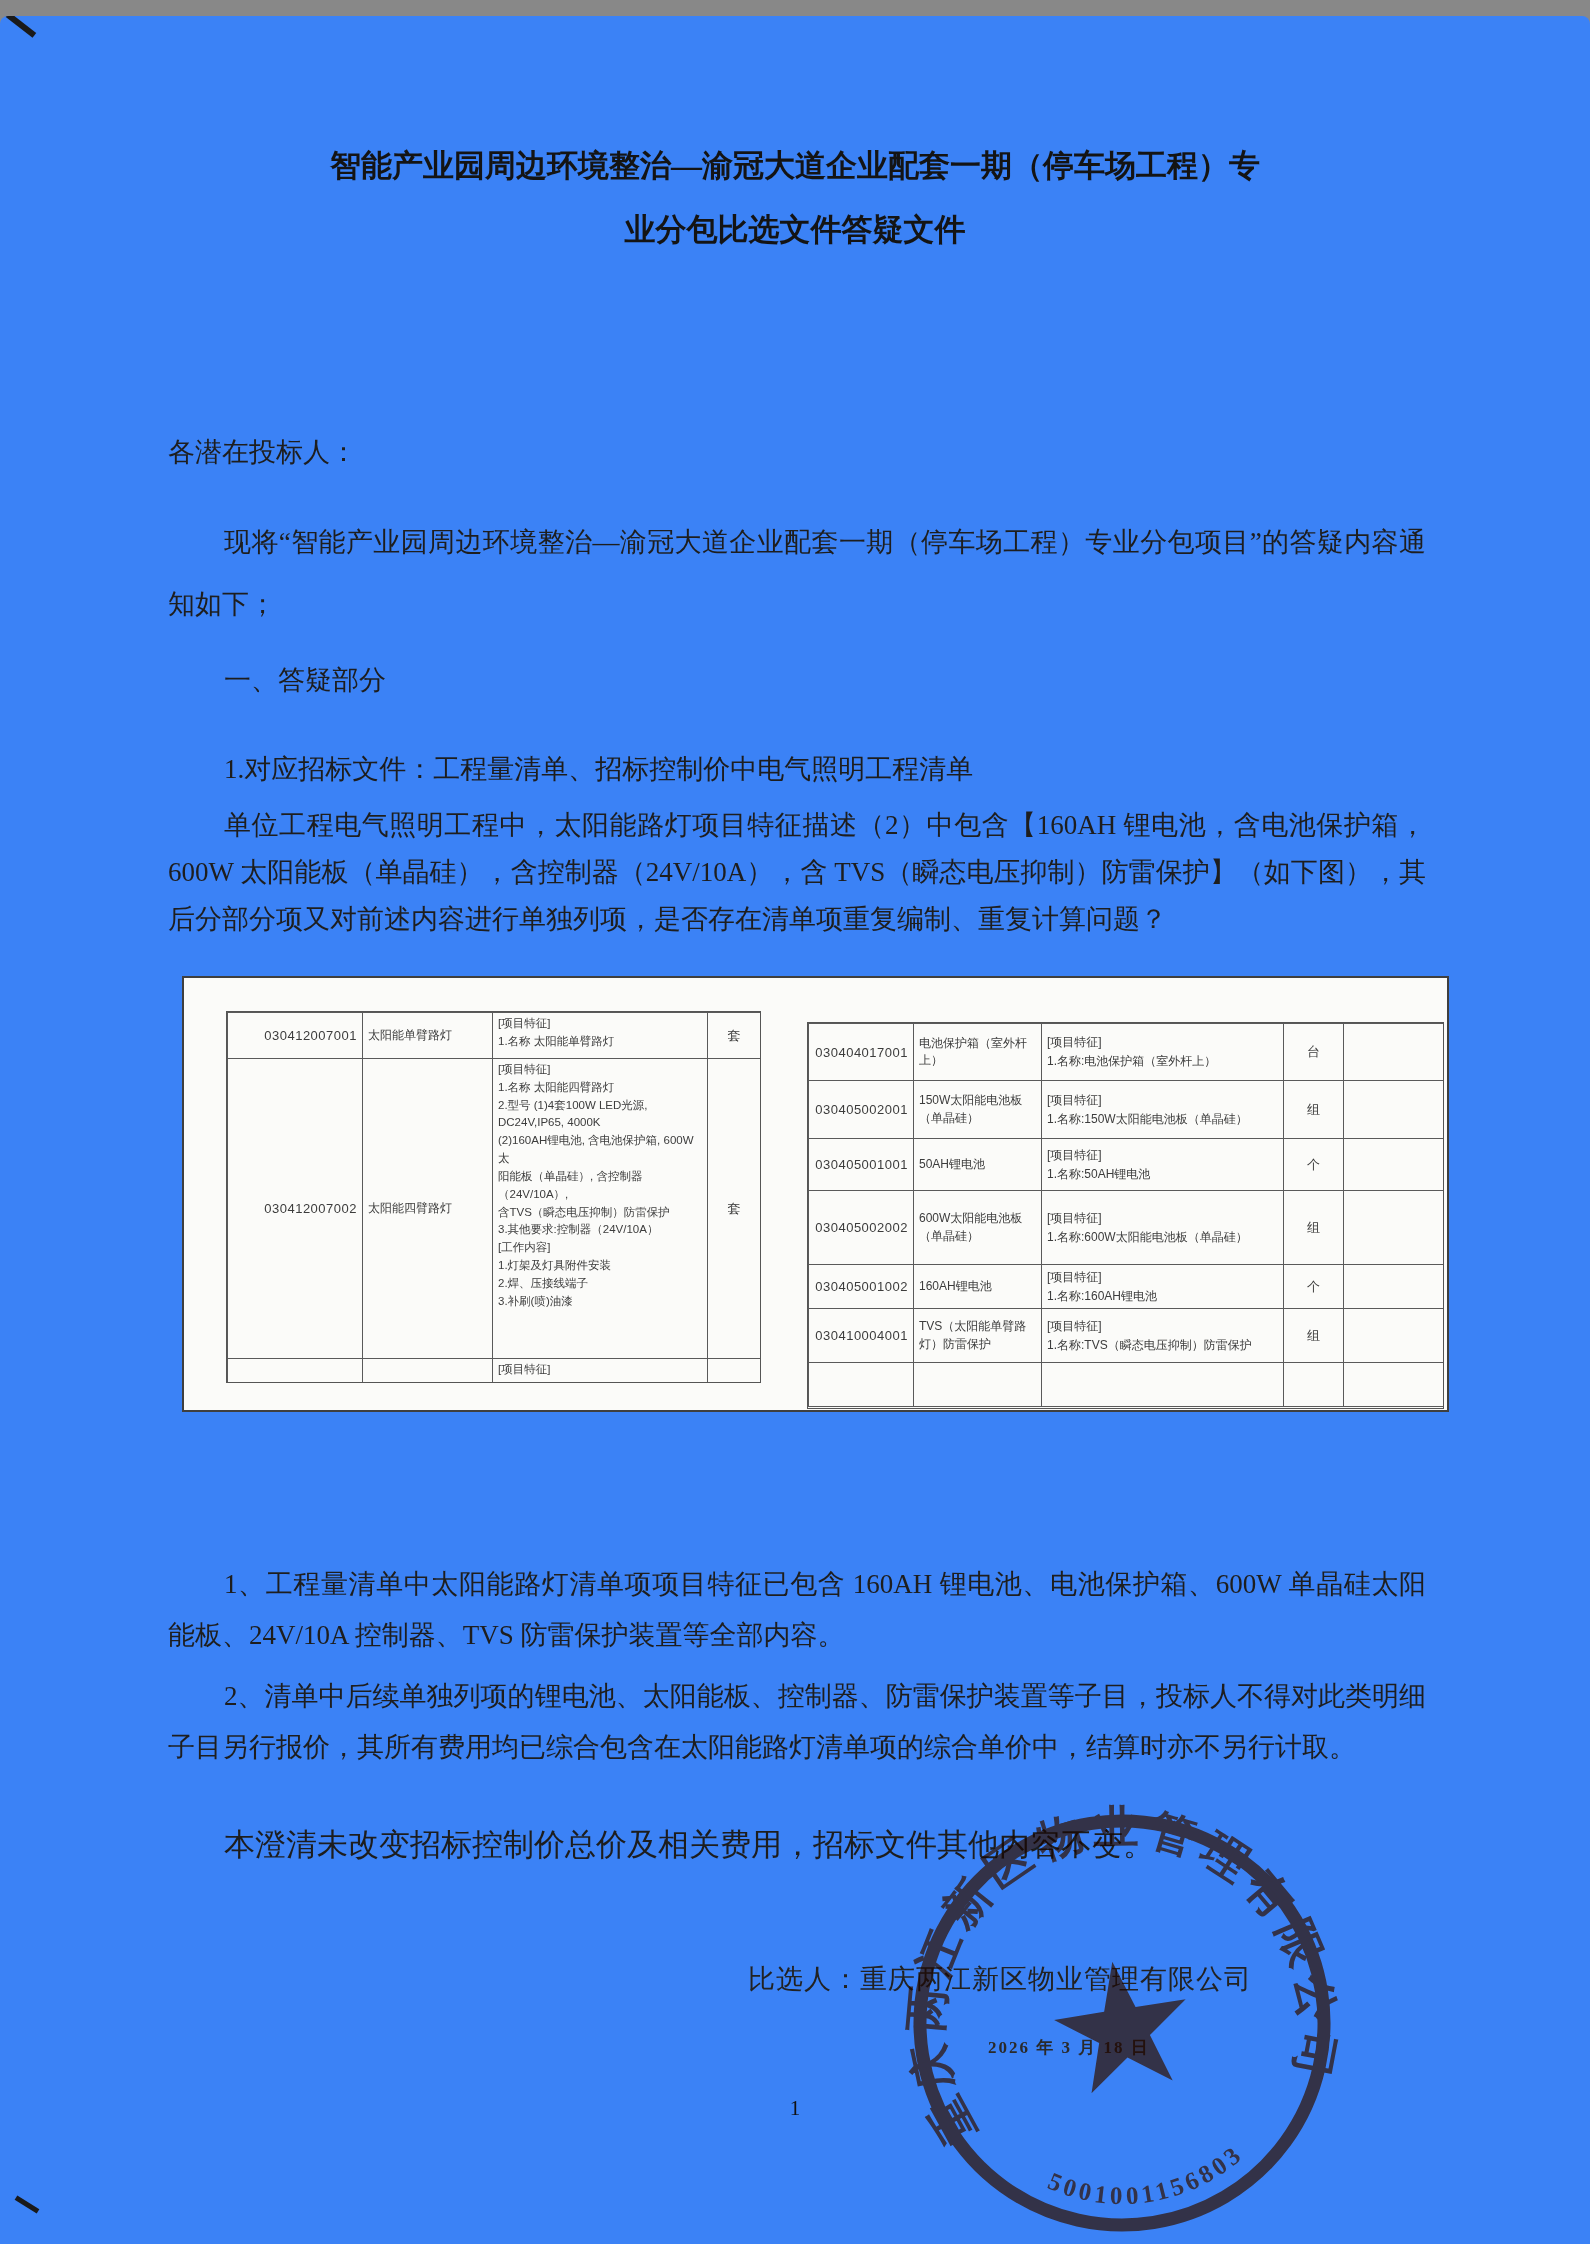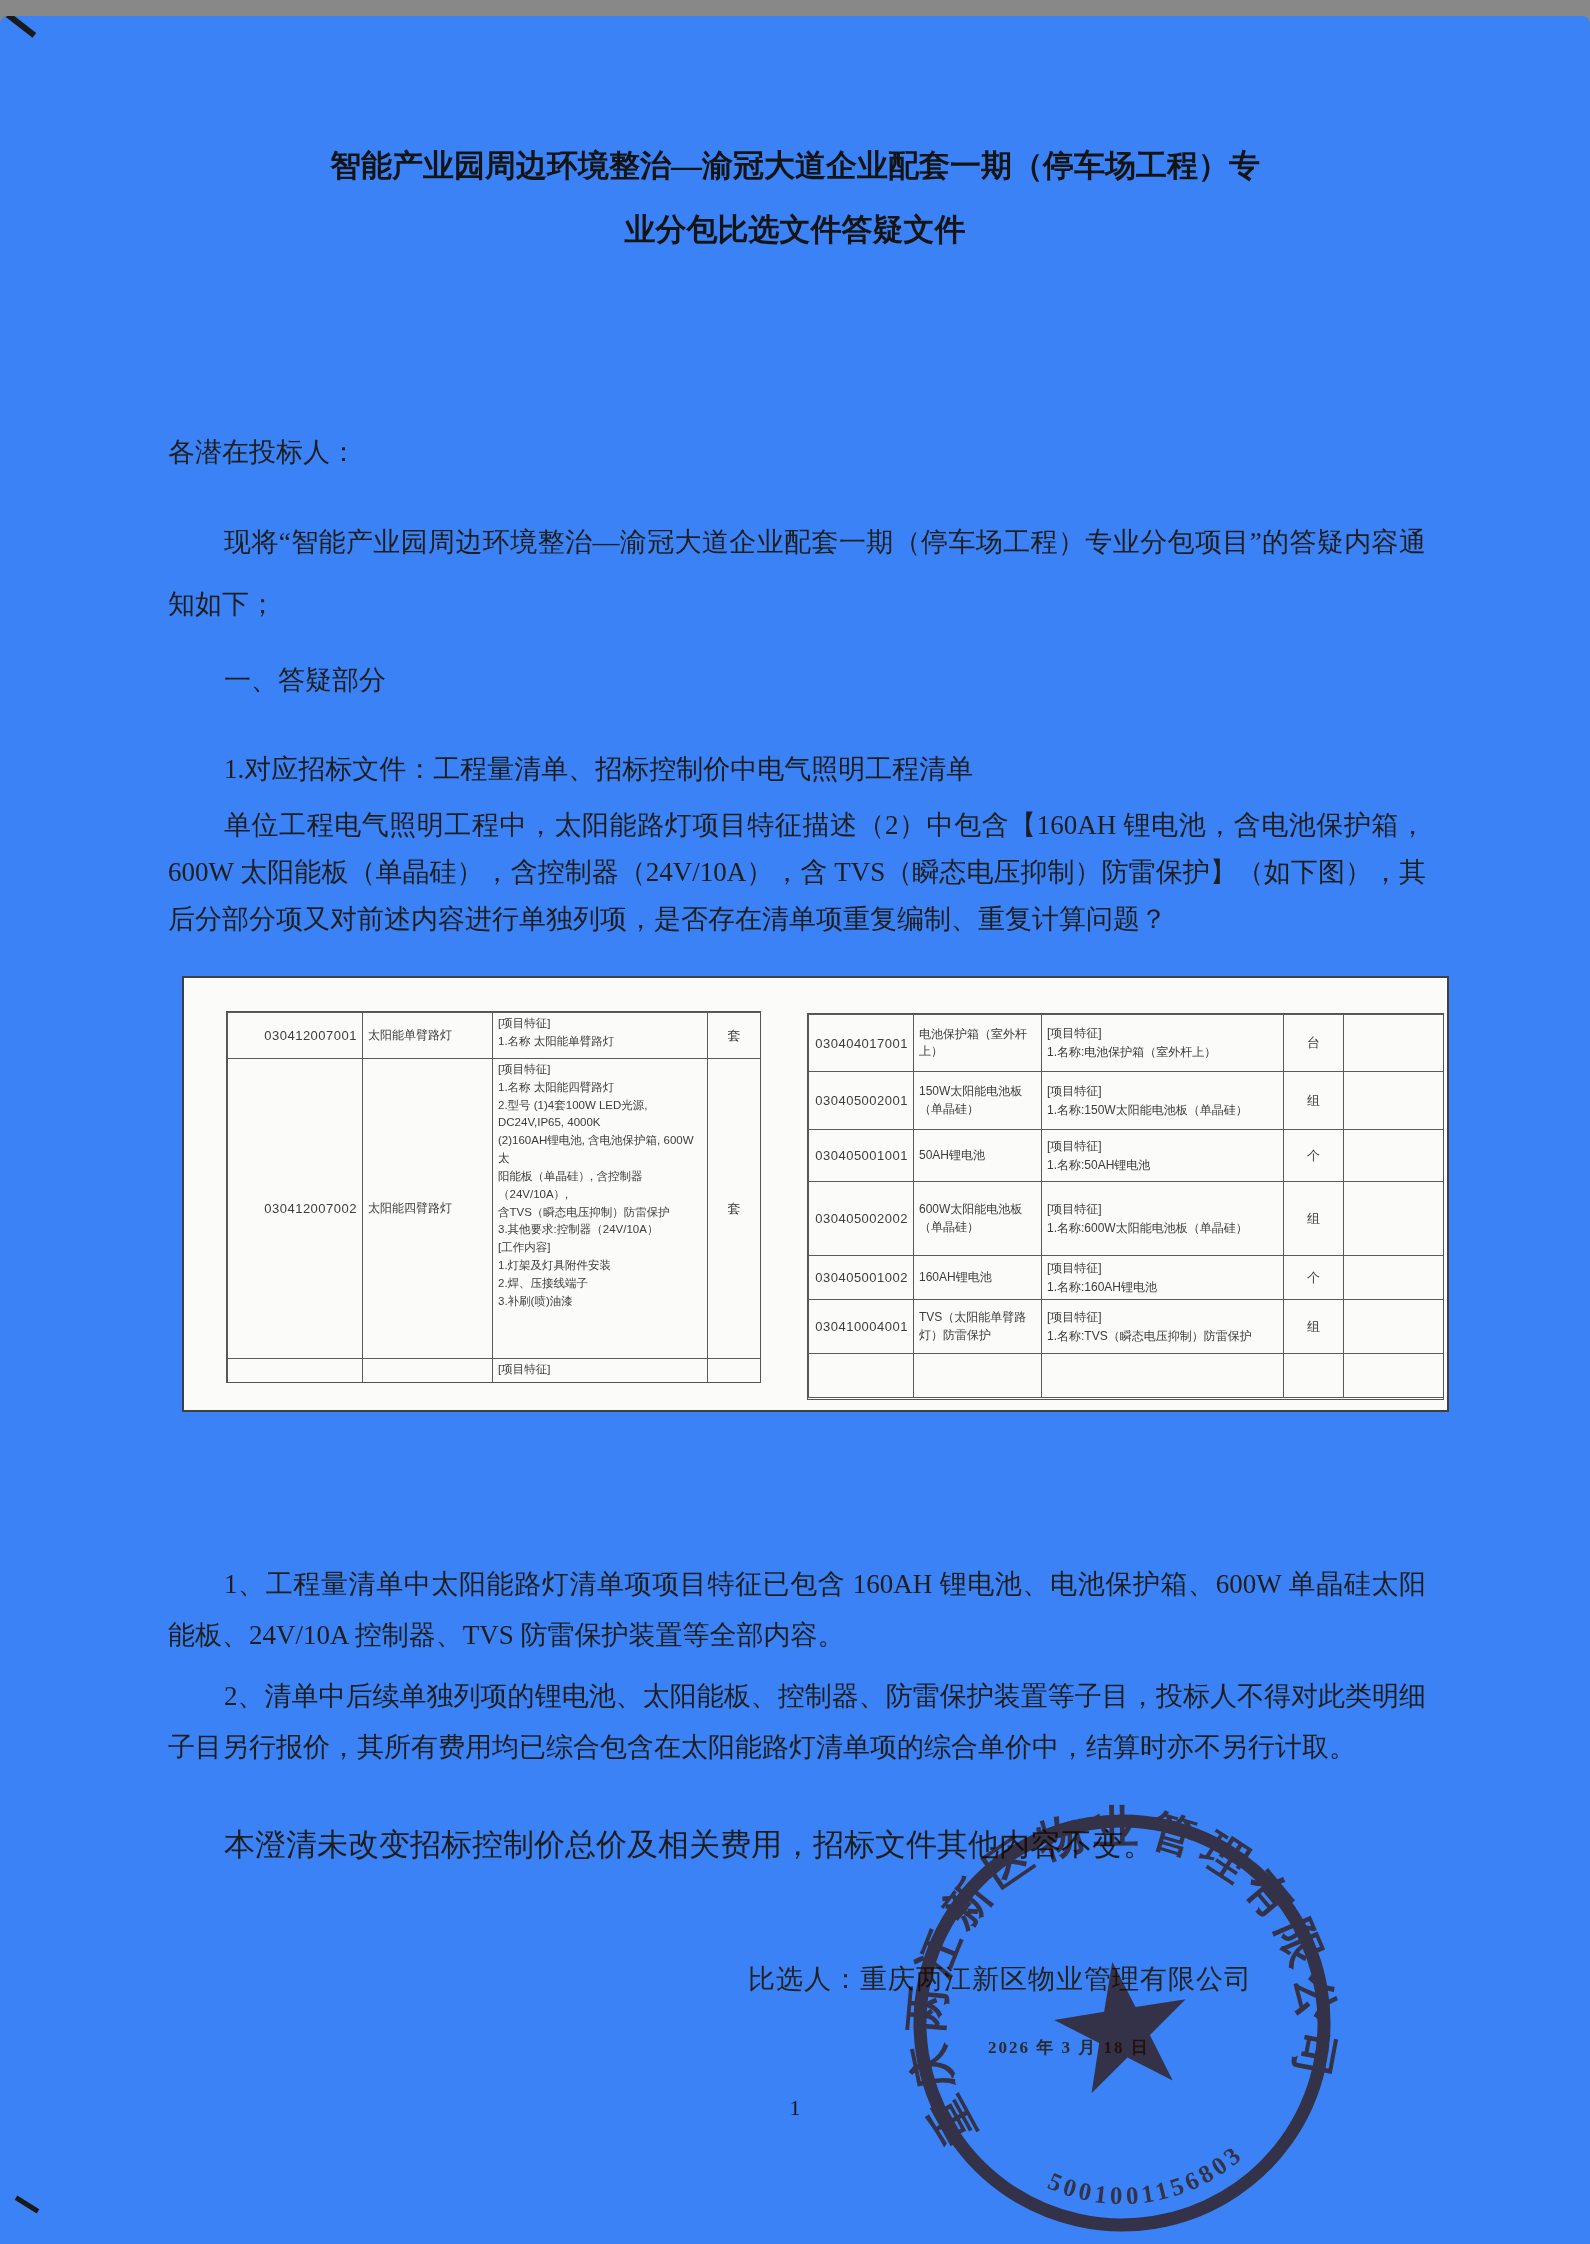--- a/index.html
+++ b/index.html
@@ -42,21 +42,21 @@
   .page-num{top:2080px;left:0;width:100%;text-align:center;font-size:21px;color:#111;}
 
   
   .figure{
     left:182px;top:960px;width:1263px;height:432px;
     border:2px solid #3f3f3f;
     background:#fbfbf9;
   }
   .tbl-wrap{position:absolute;border:1px solid #555;}
   .left-tbl{left:42px;top:33px;width:533px;height:370px;overflow:hidden;}
-  .right-tbl{left:623px;top:35px;width:635px;height:385px;overflow:hidden;}
+  .right-tbl{left:623px;top:44px;width:635px;height:385px;overflow:hidden;}
   table.grid{border-collapse:collapse;table-layout:fixed;width:100%;color:#3c3c3c;}
   table.grid td{
     border:1px solid #5a5a5a;
     padding:2px 5px;
     overflow:hidden;
     font-family:Liberation Sans, sans-serif;
   }
   td.c-code{text-align:right;font-size:13px;letter-spacing:.5px;vertical-align:middle;}
   td.c-name{font-size:12px;line-height:1.45;vertical-align:middle;}
   td.c-feat{font-size:12px;line-height:1.55;white-space:pre-line;vertical-align:middle;}

